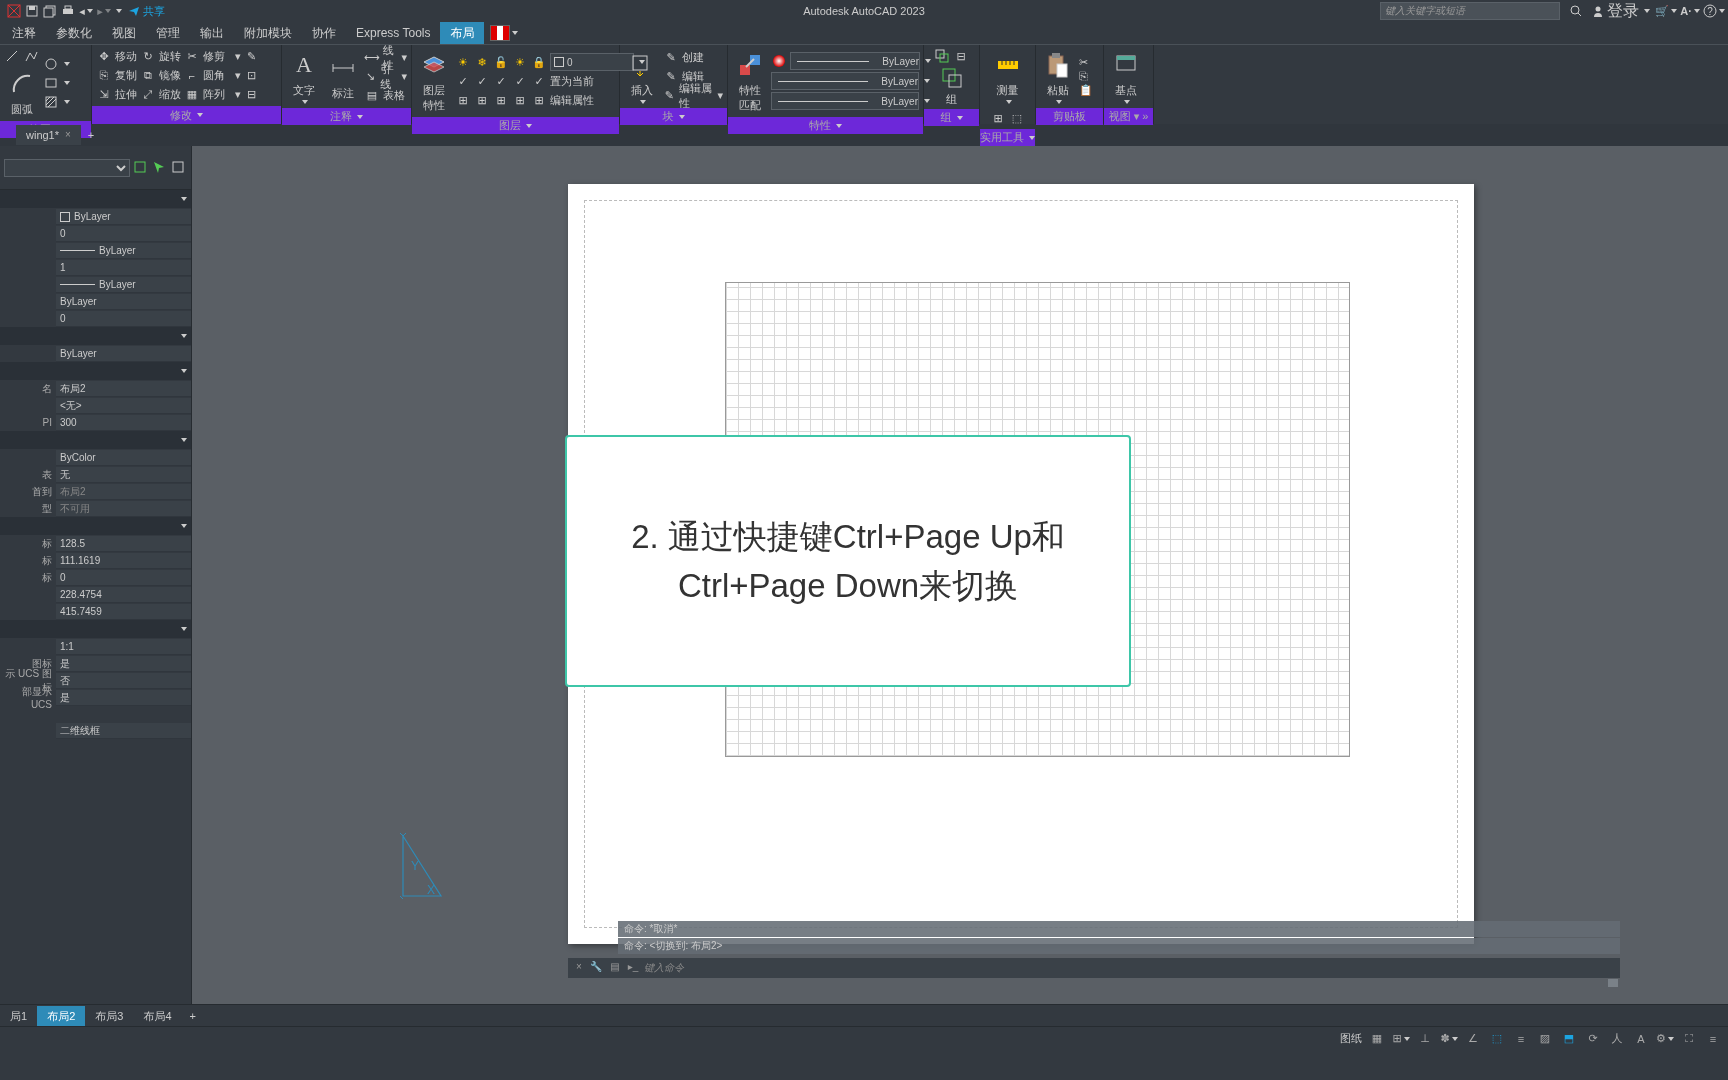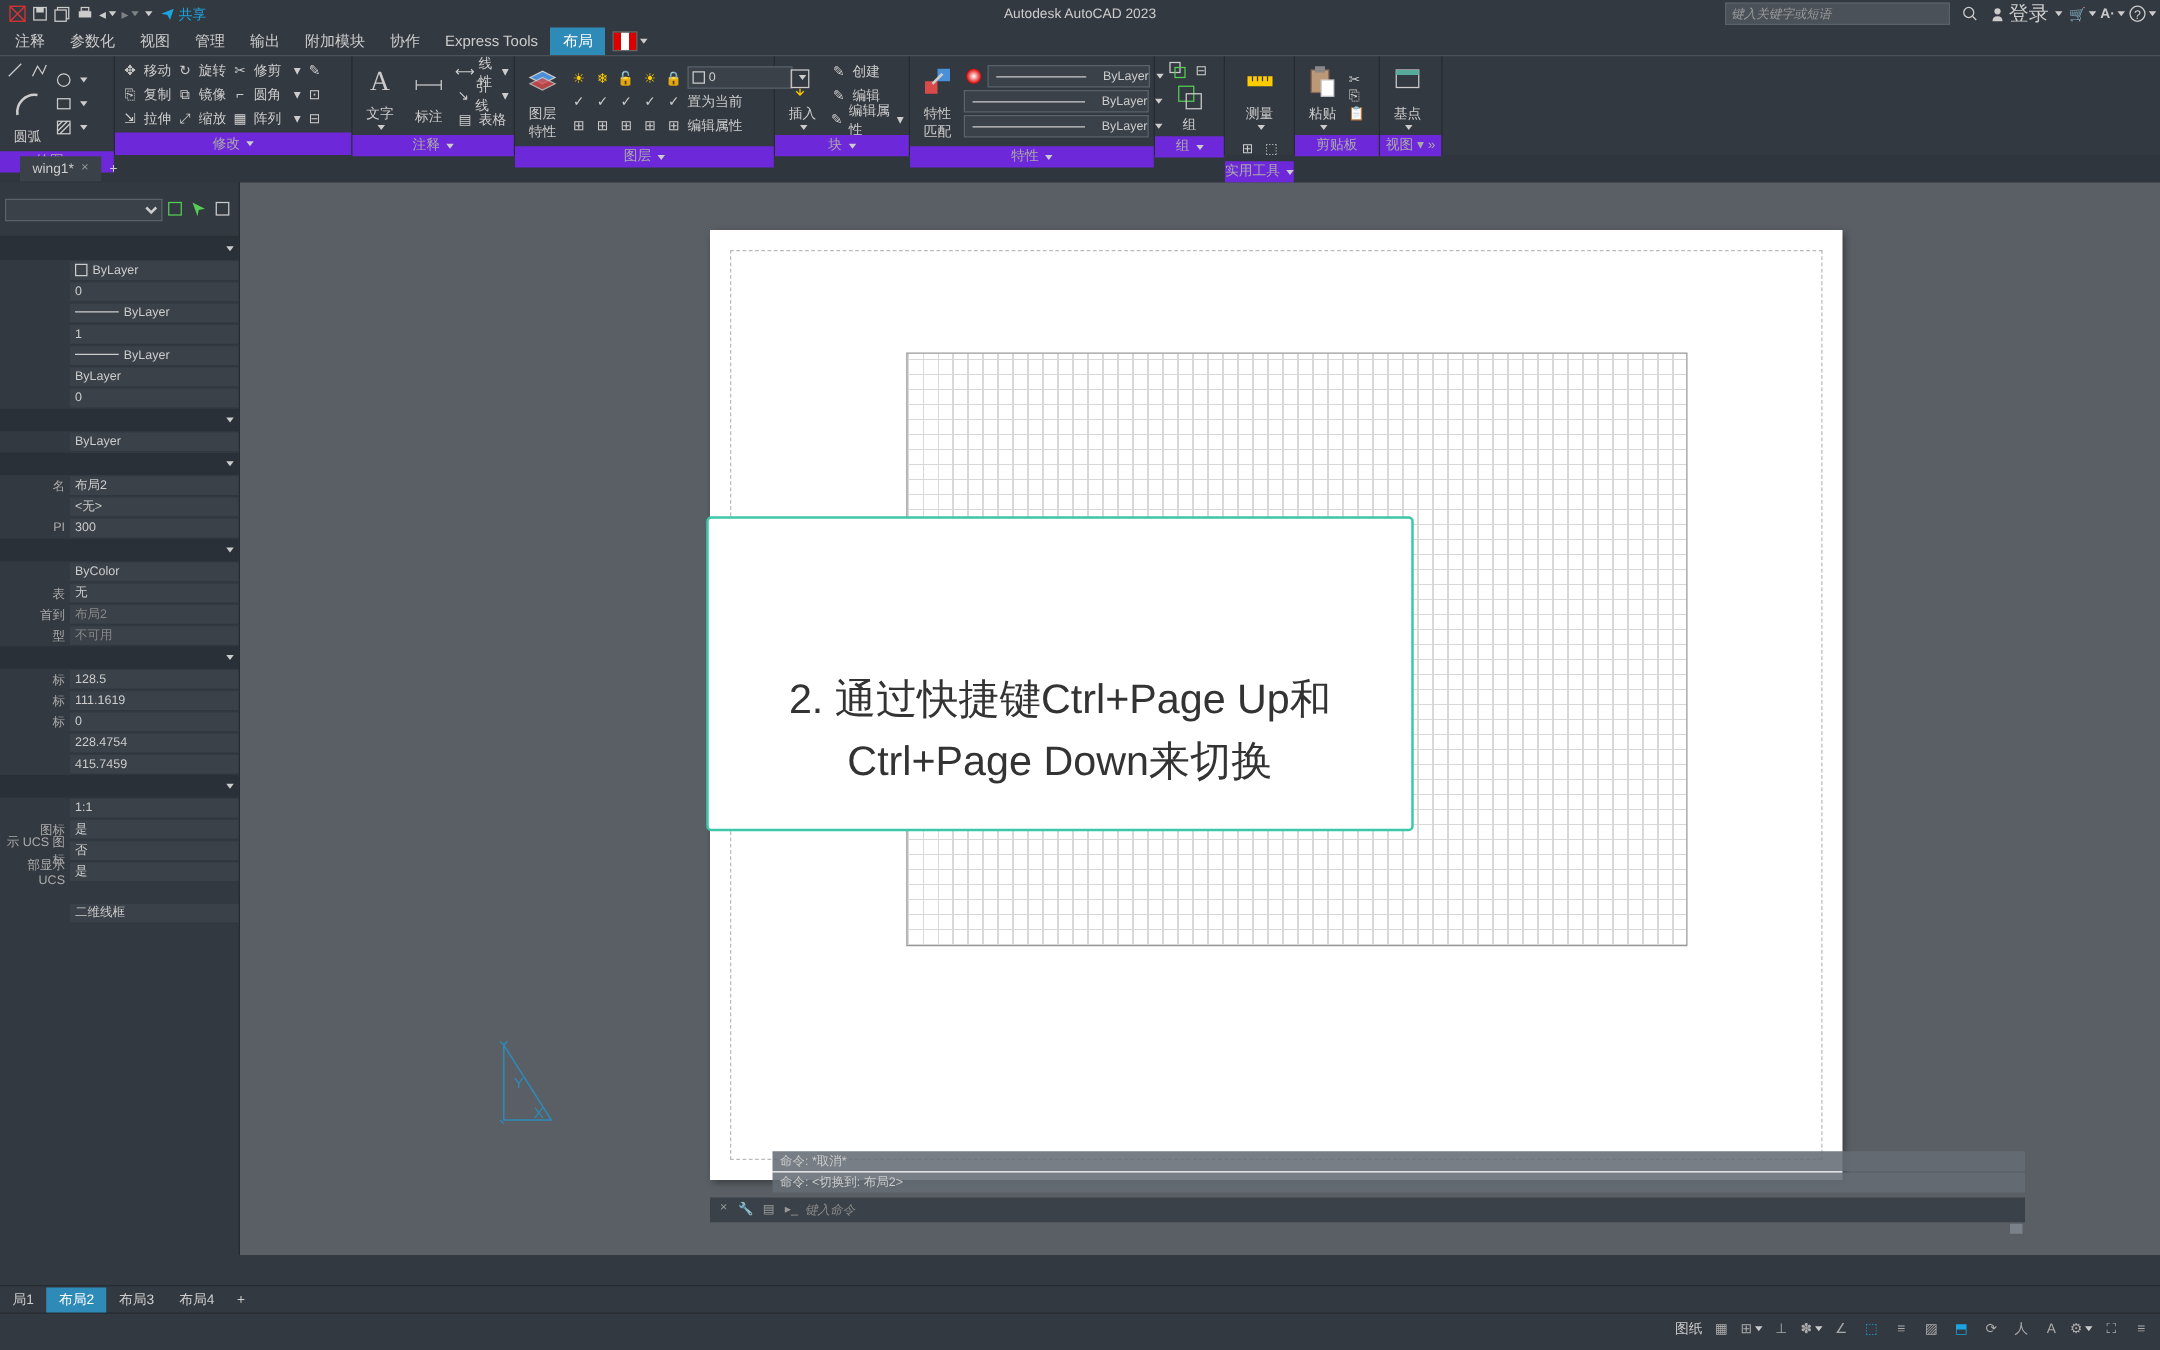--- a/index.html
+++ b/index.html
@@ -56,36 +56,36 @@
 .prop-row .pv{flex:1;background:#3a4148;padding:0 4px;color:#ccc;height:16px;line-height:16px;border-bottom:1px solid #30363d;}
 .prop-row .pv.rd{color:#888;}
 .prop-line{height:1px;background:#ccc;width:35px;display:inline-block;vertical-align:middle;margin-right:4px;}
 
 
 .canvas{flex:1;background:#5a5f65;position:relative;}
 .paper{position:absolute;left:376px;top:38px;width:906px;height:760px;background:#fff;box-shadow:2px 2px 6px rgba(0,0,0,.4);}
 .paper-inner{position:absolute;left:16px;top:16px;right:16px;bottom:16px;border:1px dashed #bbb;}
 .grid{position:absolute;left:140px;top:81px;width:625px;height:475px;border:1px solid #999;
 background-image:repeating-linear-gradient(0deg,#d8d8d8 0,#d8d8d8 1px,transparent 1px,transparent 12px),repeating-linear-gradient(90deg,#d8d8d8 0,#d8d8d8 1px,transparent 1px,transparent 12px),repeating-linear-gradient(0deg,#bebebe 0,#bebebe 1px,transparent 1px,transparent 60px),repeating-linear-gradient(90deg,#bebebe 0,#bebebe 1px,transparent 1px,transparent 60px);}
-.callout{position:absolute;left:373px;top:267px;width:566px;height:252px;background:#fff;border:2px solid #3ec6a8;border-radius:4px;display:flex;align-items:flex-end;justify-content:center;padding:30px;}
+.callout{position:absolute;left:373px;top:289px;width:566px;height:252px;background:#fff;border:2px solid #3ec6a8;border-radius:4px;display:flex;align-items:center;justify-content:center;padding:30px;}
 .callout p{font-size:33px;color:#333;line-height:1.5;text-align:center;}
 
 .ucs{position:absolute;left:205px;bottom:100px;width:48px;height:72px;}
 .ucs svg{width:48px;height:72px;}
 
 .cmdlog{position:absolute;left:426px;bottom:50px;right:108px;}
 .cmdlog div{background:rgba(100,108,116,.88);color:#ccc;font-size:10px;padding:1px 6px;margin-top:1px;}
 .cmdline{position:absolute;left:376px;bottom:26px;right:108px;height:20px;background:#3a4148;display:flex;align-items:center;gap:4px;padding:0 4px;}
 .cmdline .ci{width:14px;height:14px;color:#999;font-size:10px;text-align:center;}
 .cmdline .txt{color:#888;font-size:10px;font-style:italic;}
 .scroll-h{position:absolute;left:376px;bottom:16px;right:108px;height:10px;background:#5a5f65;}
 .scroll-h::before{content:"";position:absolute;right:2px;top:1px;width:10px;height:8px;background:#7a8188;}
 
 
-.model-tabs{height:22px;background:#333940;display:flex;align-items:center;border-top:1px solid #262b30;margin-top:24px;}
+.model-tabs{height:22px;background:#333940;display:flex;align-items:center;border-top:1px solid #262b30;}
 .model-tabs .mtab{padding:0 10px;height:20px;line-height:20px;font-size:11px;color:#ccc;}
 .model-tabs .mtab.active{background:#2e8bb8;color:#fff;}
 .model-tabs .plus{padding:0 8px;color:#ccc;}
 
 
 .status{height:24px;background:#333940;display:flex;align-items:center;justify-content:flex-end;padding:0 6px;gap:6px;border-top:1px solid #262b30;}
 .status .sb{width:18px;height:18px;display:flex;align-items:center;justify-content:center;color:#aaa;font-size:11px;}
 .status .sb.on{color:#1ca4e0;}
 .status .stxt{font-size:11px;color:#ccc;display:flex;align-items:flex-end;gap:3px;}
 

